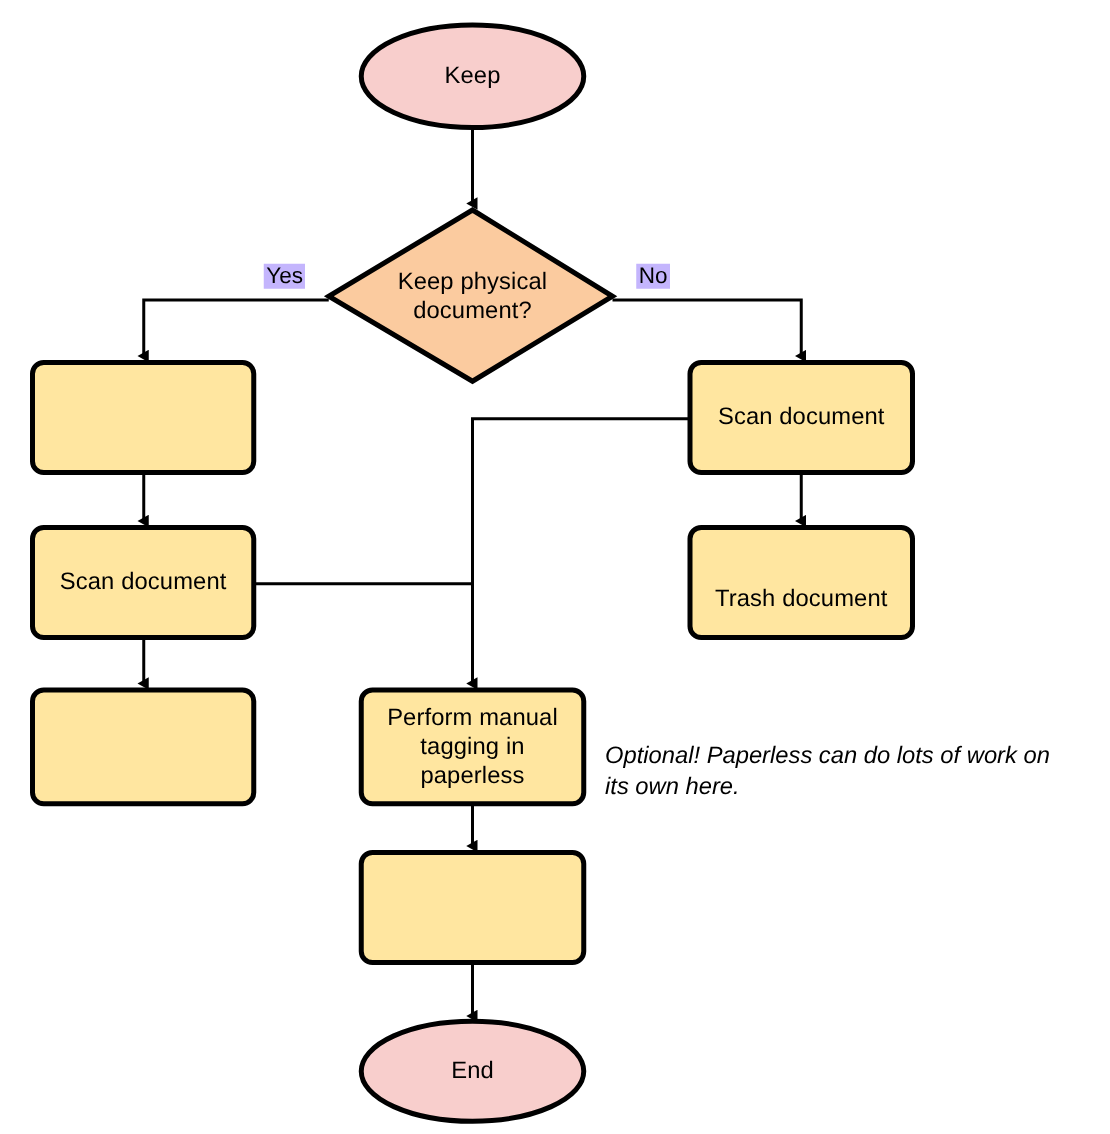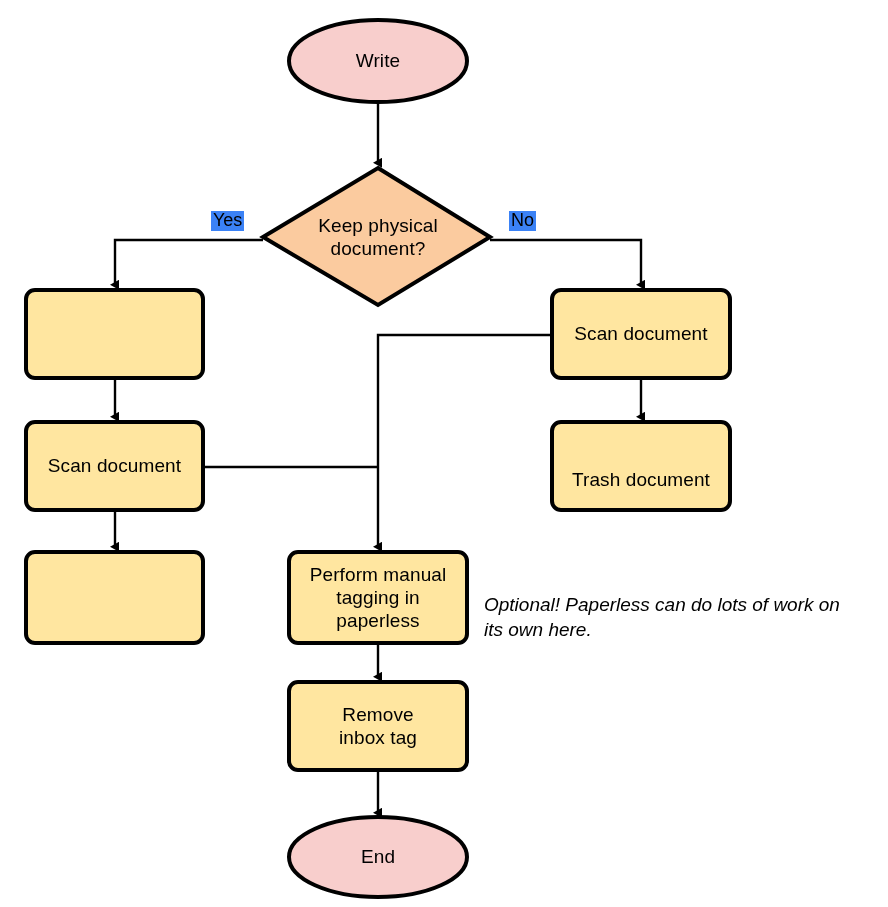--- a/index.html
+++ b/index.html
@@ -42,21 +42,21 @@
     color: #000000;
     white-space: pre-line;
     pointer-events: none;
     letter-spacing: 0.1px;
   }
   .edge-label {
     position: absolute;
     font-family: "Liberation Sans", sans-serif;
     font-size: 18px;
     color: #000000;
-    background: #3b82f6;
+    background: #c4b5fd;
     padding: 0 2px;
     line-height: 1.1;
   }
   .note-text {
     position: absolute;
     font-family: "Liberation Sans", sans-serif;
     font-style: italic;
     font-size: 19px;
     line-height: 1.32;
     color: #000000;
@@ -112,39 +112,37 @@
 
     <rect x="552" y="422" width="178" height="88" rx="9" ry="9" fill="#ffe6a0" stroke="#000000" stroke-width="4"></rect>
 
     <rect x="289" y="552" width="178" height="91" rx="9" ry="9" fill="#ffe6a0" stroke="#000000" stroke-width="4"></rect>
 
     <rect x="289" y="682" width="178" height="88" rx="9" ry="9" fill="#ffe6a0" stroke="#000000" stroke-width="4"></rect>
 
     <ellipse cx="378" cy="857" rx="89" ry="40" fill="#f8cecc" stroke="#000000" stroke-width="4"></ellipse>
   </svg>
 
-  <div class="node-label" style="left:289px; top:20px; width:178px; height:82px;">Write</div>
+  <div class="node-label" style="left:289px; top:20px; width:178px; height:82px;">Keep</div>
 
   <div class="node-label" style="left:278px; top:196px; width:200px; height:82px;">Keep physical
 document?</div>
 
 
   <div class="node-label" style="left:26px; top:422px; width:177px; height:88px;">Scan document</div>
 
 
   <div class="node-label" style="left:552px; top:290px; width:178px; height:88px;">Scan document</div>
 
   <div class="node-label" style="left:552px; top:436px; width:178px; height:88px;">Trash document</div>
 
   <div class="node-label" style="left:289px; top:552px; width:178px; height:91px;">Perform manual
 tagging in
 paperless</div>
 
-  <div class="node-label" style="left:289px; top:682px; width:178px; height:88px;">Remove
-inbox tag</div>
 
   <div class="node-label" style="left:289px; top:817px; width:178px; height:80px;">End</div>
 
   <div class="edge-label" style="left:211px; top:211px;">Yes</div>
 
   <div class="edge-label" style="left:509px; top:211px;">No</div>
 
   <div class="note-text" style="left:484px; top:592px; width:400px;">Optional! Paperless can do lots of work on
 its own here.</div>
 

